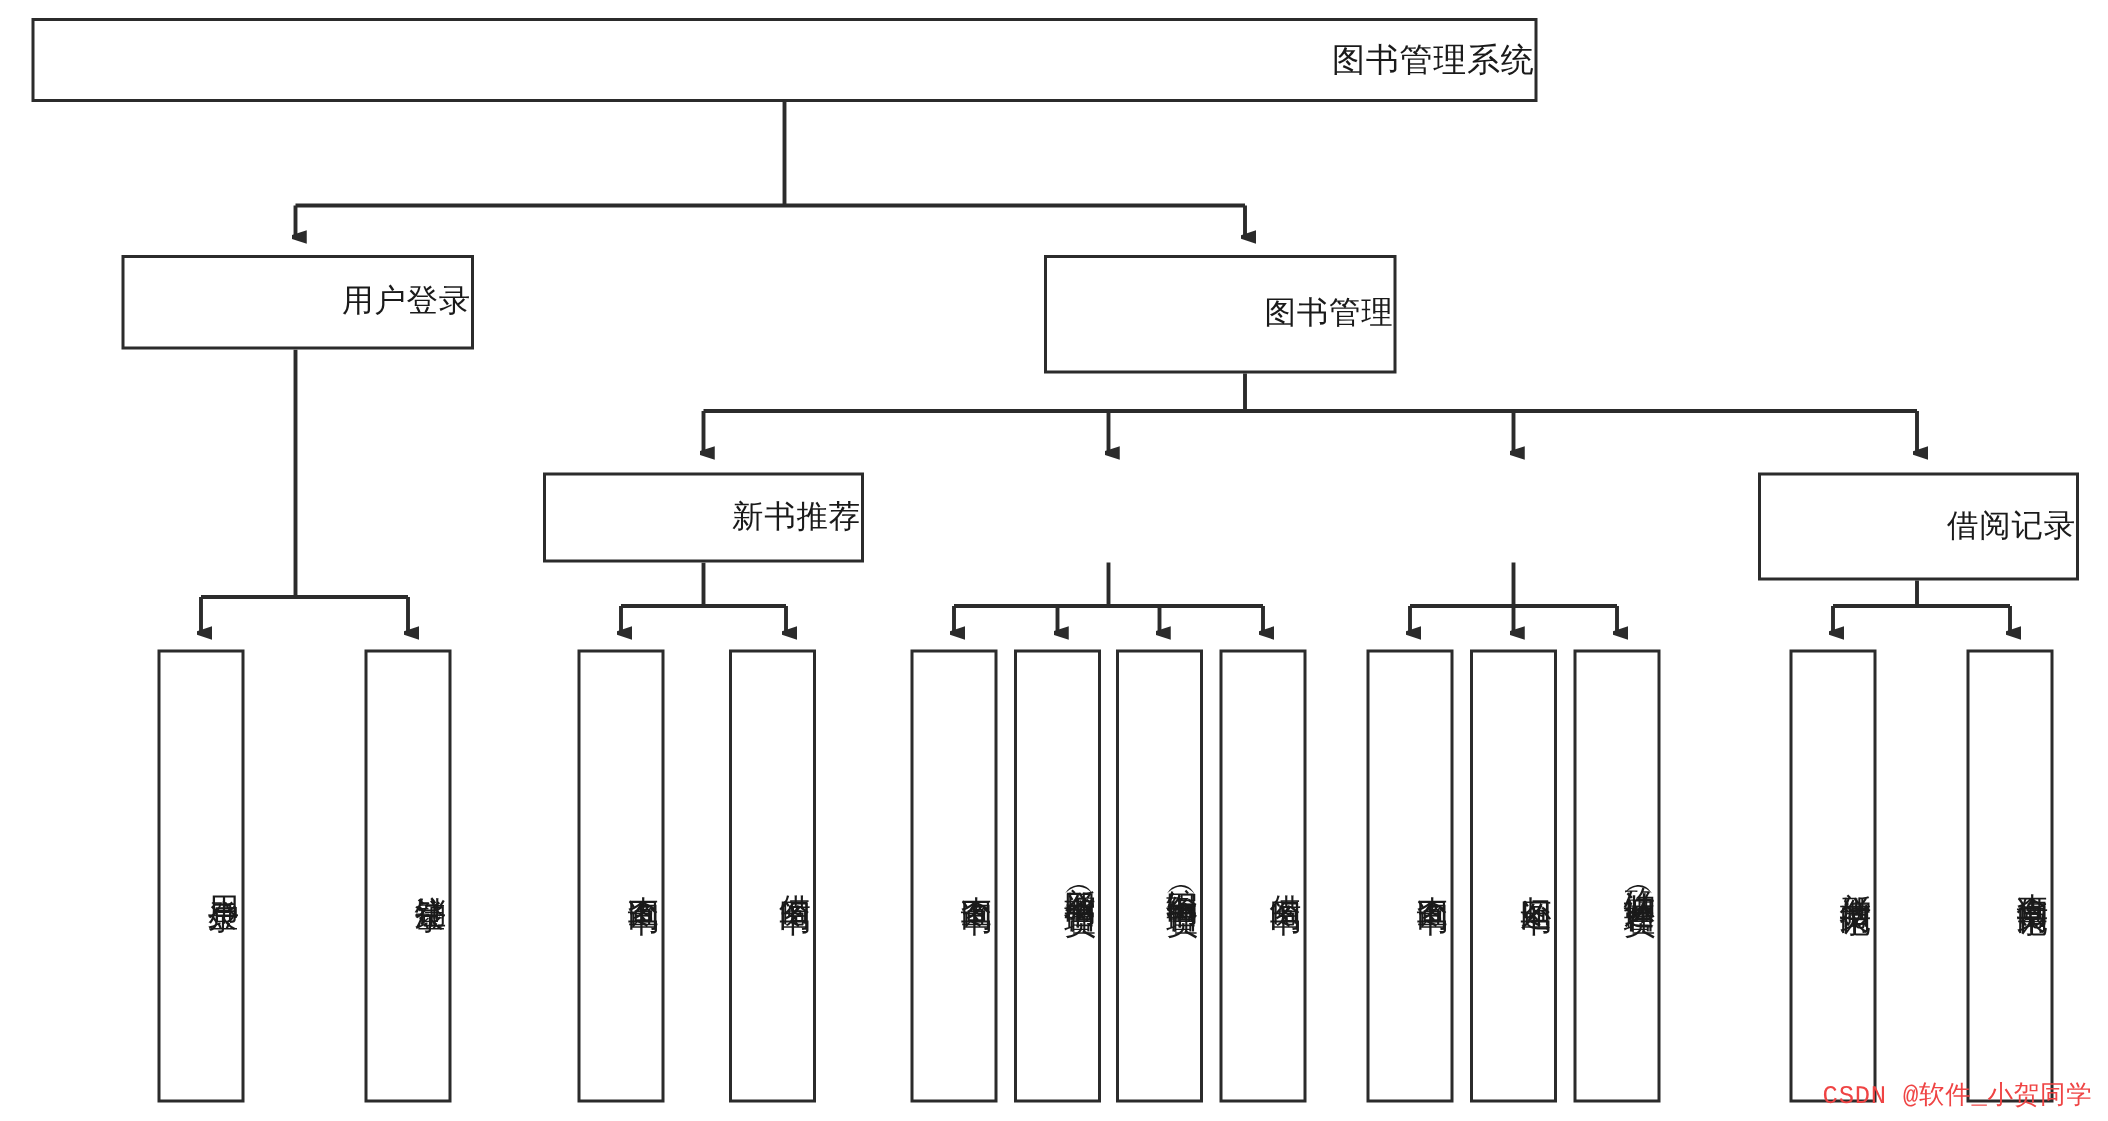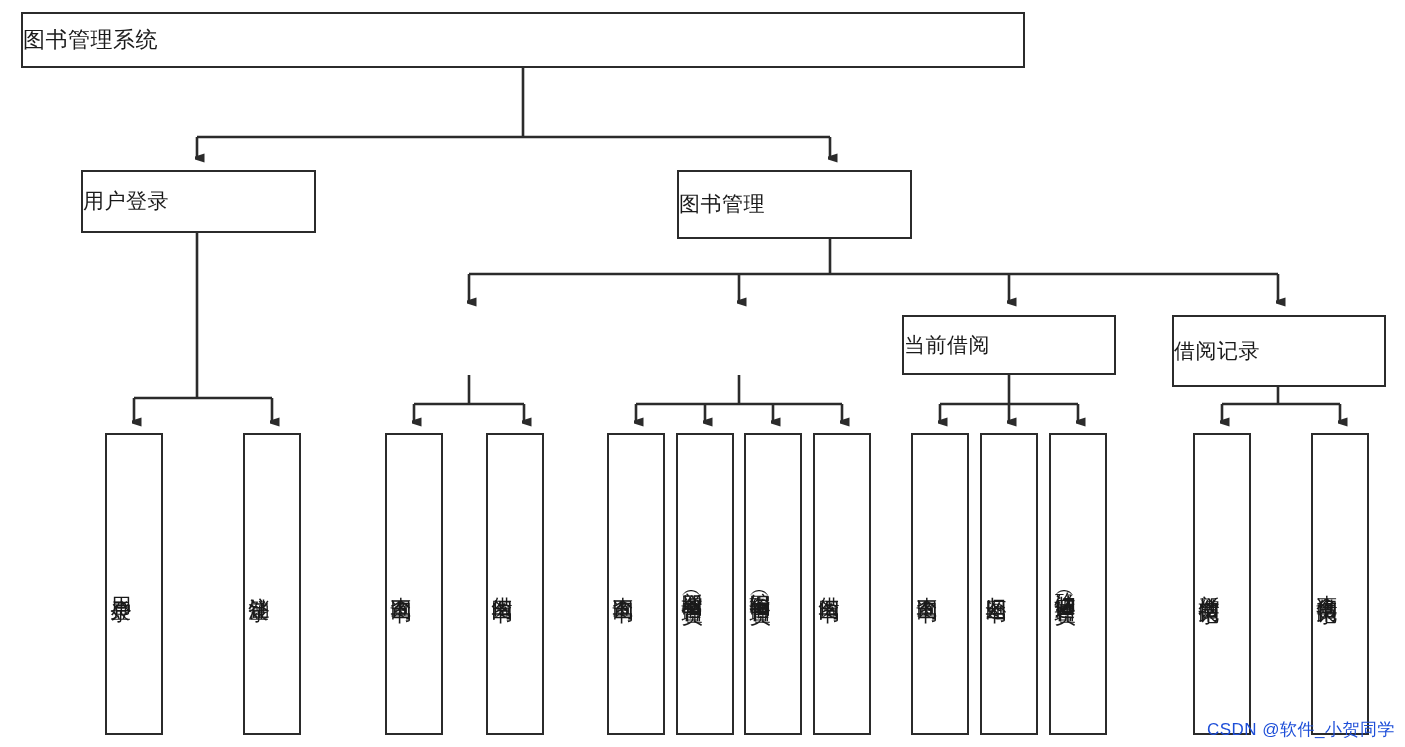--- a/index.html
+++ b/index.html
@@ -21,21 +21,21 @@
     width:1405px; height:747px;
     pointer-events:none;
   }
   .node{
     position:absolute;
     box-sizing:border-box;
     background:#ffffff;
     border:2px solid #2b2b2b;
     display:flex;
     align-items:center;
-    justify-content:flex-start;
+    justify-content:flex-end;
     color:#1b1b1b;
     z-index:3;
   }
   .node .lbl{
     font-size:21px;
     line-height:1.15;
     letter-spacing:0.5px;
     white-space:nowrap;
     color:#1a1a1a;
   }
@@ -50,25 +50,26 @@
     line-height:1.28;
     letter-spacing:2px;
     white-space:normal;
     max-height:268px;
   }
   .watermark{
     position:absolute;
     right:10px;
     bottom:6px;
     font-size:17px;
-    color:#1d4ed8;
+    color:#ef4444;
     letter-spacing:0.5px;
     z-index:6;
     white-space:nowrap;
     user-select:none;
+    font-family:Liberation Mono, monospace;
   }
 </style>
 </head>
 <body>
 
 <div id="canvas">
 
   <svg id="wires" viewBox="0 0 1405 747" xmlns="http://www.w3.org/2000/svg">
     <defs>
       <marker id="arrow" markerWidth="10" markerHeight="10" refX="5" refY="7.5" orient="auto" markerUnits="userSpaceOnUse">
@@ -119,26 +120,26 @@
     </g>
   </svg>
 
   <div class="node root" style="left:21px;top:12px;width:1004px;height:56px;">
     <span class="lbl">图书管理系统</span>
   </div>
 
   <div class="node" style="left:81px;top:170px;width:235px;height:63px;">
     <span class="lbl">用户登录</span>
   </div>
-  <div class="node" style="left:677px;top:170px;width:235px;height:69px;">
+  <div class="node" style="left:696px;top:170px;width:235px;height:79px;">
     <span class="lbl">图书管理</span>
   </div>
 
-  <div class="node" style="left:902px;top:315px;width:214px;height:60px;">
-    <span class="lbl">当前借阅</span>
+  <div class="node" style="left:362px;top:315px;width:214px;height:60px;">
+    <span class="lbl">新书推荐</span>
   </div>
   <div class="node" style="left:1172px;top:315px;width:214px;height:72px;">
     <span class="lbl">借阅记录</span>
   </div>
 
   <div class="node leaf" style="left:105px;top:433px;width:58px;height:302px;">
     <span class="lbl">用户登录</span>
   </div>
   <div class="node leaf" style="left:243px;top:433px;width:58px;height:302px;">
     <span class="lbl">注销登录</span>

